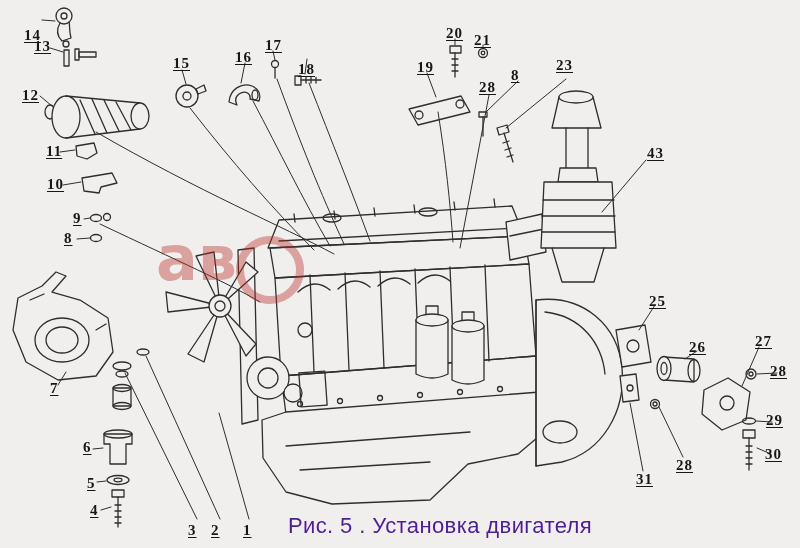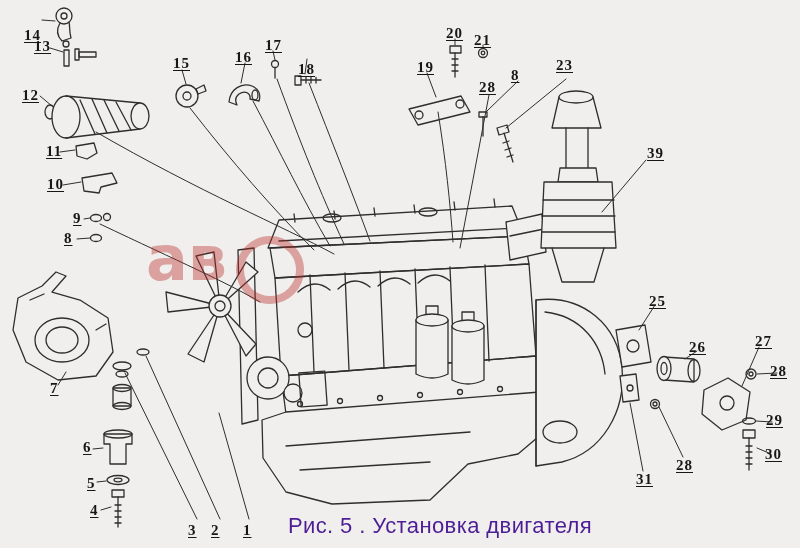--- a/index.html
+++ b/index.html
@@ -6,21 +6,21 @@
   .stage{position:relative;width:800px;height:548px;background:#f0efed;overflow:hidden;
          font-family:"Liberation Sans",sans-serif;}
   .stage svg{position:absolute;left:0;top:0;}
   .callout{position:absolute;font-family:"Liberation Serif",serif;font-weight:700;
            font-size:15px;line-height:1;color:#171717;letter-spacing:1px;
            text-decoration:underline;text-underline-offset:2px;}
   .caption{position:absolute;left:80px;right:0;top:513px;text-align:center;
            font-size:22px;color:#4c1d95;letter-spacing:.4px;}
   .wm{position:absolute;font-family:"DejaVu Sans",sans-serif;font-weight:700;
       font-size:62px;line-height:1;user-select:none;}
-  .wm-left{left:146px;top:228px;color:rgba(186,44,40,.40);text-align:center;}
+  .wm-left{left:156px;top:228px;color:rgba(186,44,40,.40);text-align:center;}
   .wm-right{left:478px;top:228px;color:rgba(116,134,160,.42);}
   .wm-ring{position:absolute;left:236px;top:236px;width:52px;height:52px;
            border:8px solid rgba(186,44,40,.40);border-radius:50%;}
 </style>
 </head>
 <body>
 
 <div class="stage">
 
   <svg width="800" height="548" viewBox="0 0 800 548">
@@ -244,21 +244,21 @@
       <span class="callout" style="left: 173px; top: 56px;">15</span>
       <span class="callout" style="left: 235px; top: 50px;">16</span>
       <span class="callout" style="left: 265px; top: 38px;">17</span>
       <span class="callout" style="left: 298px; top: 56px; margin-top: 6px;">18</span>
       <span class="callout" style="left: 417px; top: 60px;">19</span>
       <span class="callout" style="left: 446px; top: 26px;">20</span>
       <span class="callout" style="left: 474px; top: 33px;">21</span>
       <span class="callout" style="left: 479px; top: 80px;">28</span>
       <span class="callout" style="left: 511px; top: 68px;">8</span>
       <span class="callout" style="left: 556px; top: 58px;">23</span>
-      <span class="callout" style="left: 647px; top: 146px;">39</span>
+      <span class="callout" style="left: 647px; top: 146px;">43</span>
       <span class="callout" style="left: 649px; top: 294px;">25</span>
       <span class="callout" style="left: 689px; top: 340px;">26</span>
       <span class="callout" style="left: 755px; top: 334px;">27</span>
       <span class="callout" style="left: 770px; top: 364px;">28</span>
       <span class="callout" style="left: 766px; top: 413px; text-align: right;">29</span>
       <span class="callout" style="left: 765px; top: 447px;">30</span>
       <span class="callout" style="left: 636px; top: 472px;">31</span>
       <span class="callout" style="left: 676px; top: 458px;">28</span>
       <span class="callout" style="left: 50px; top: 381px;">7</span>
       <span class="callout" style="left: 83px; top: 440px;">6</span>

